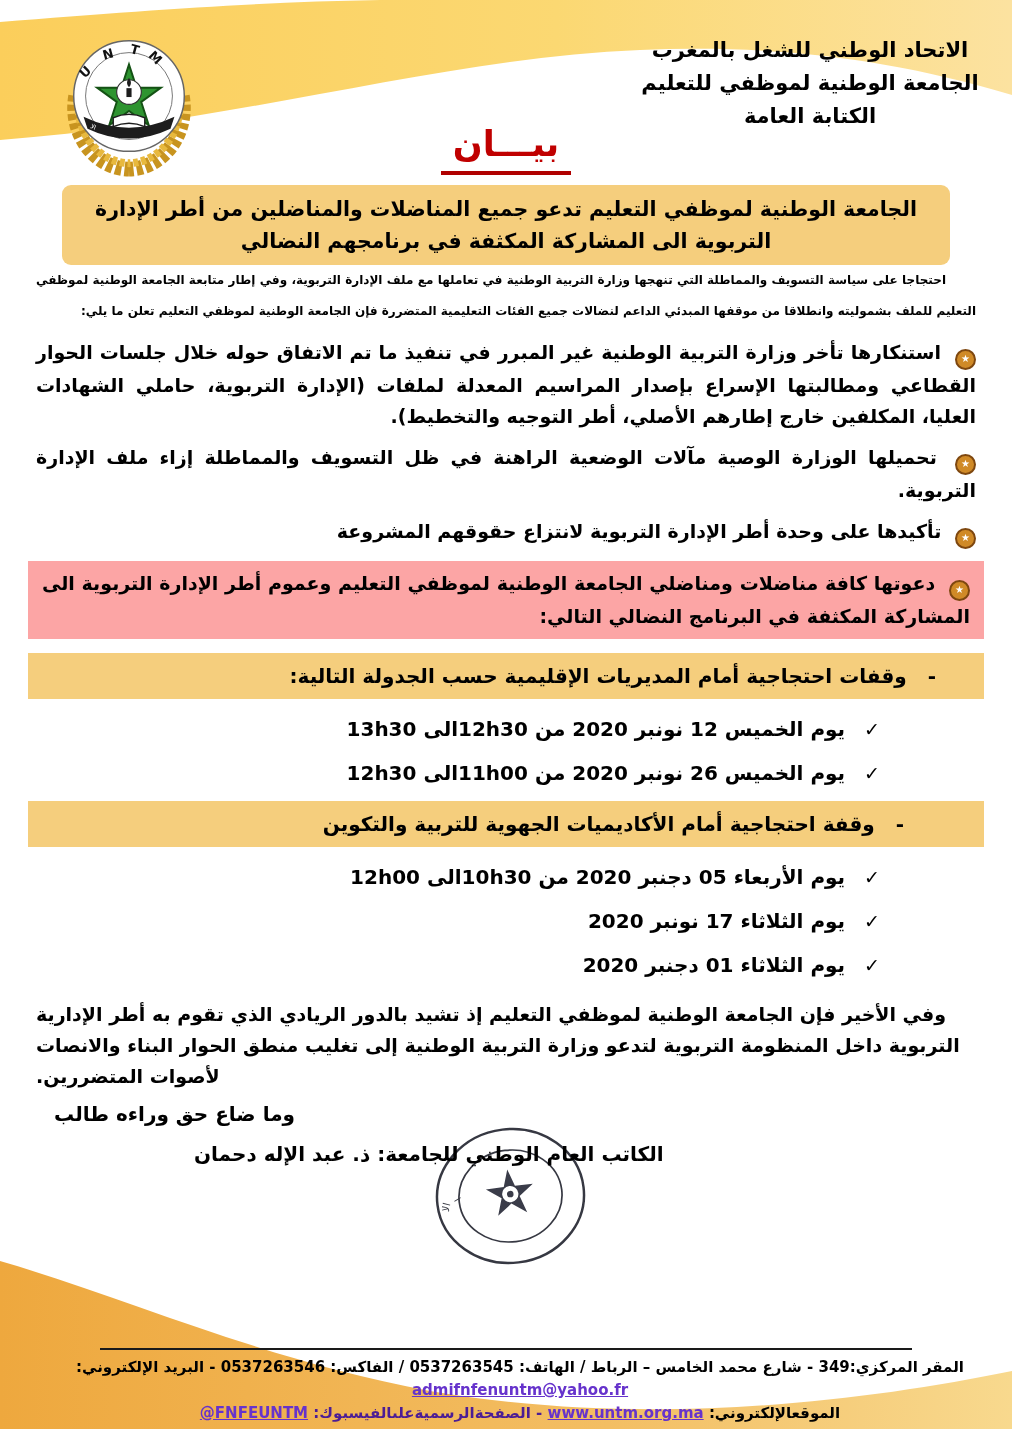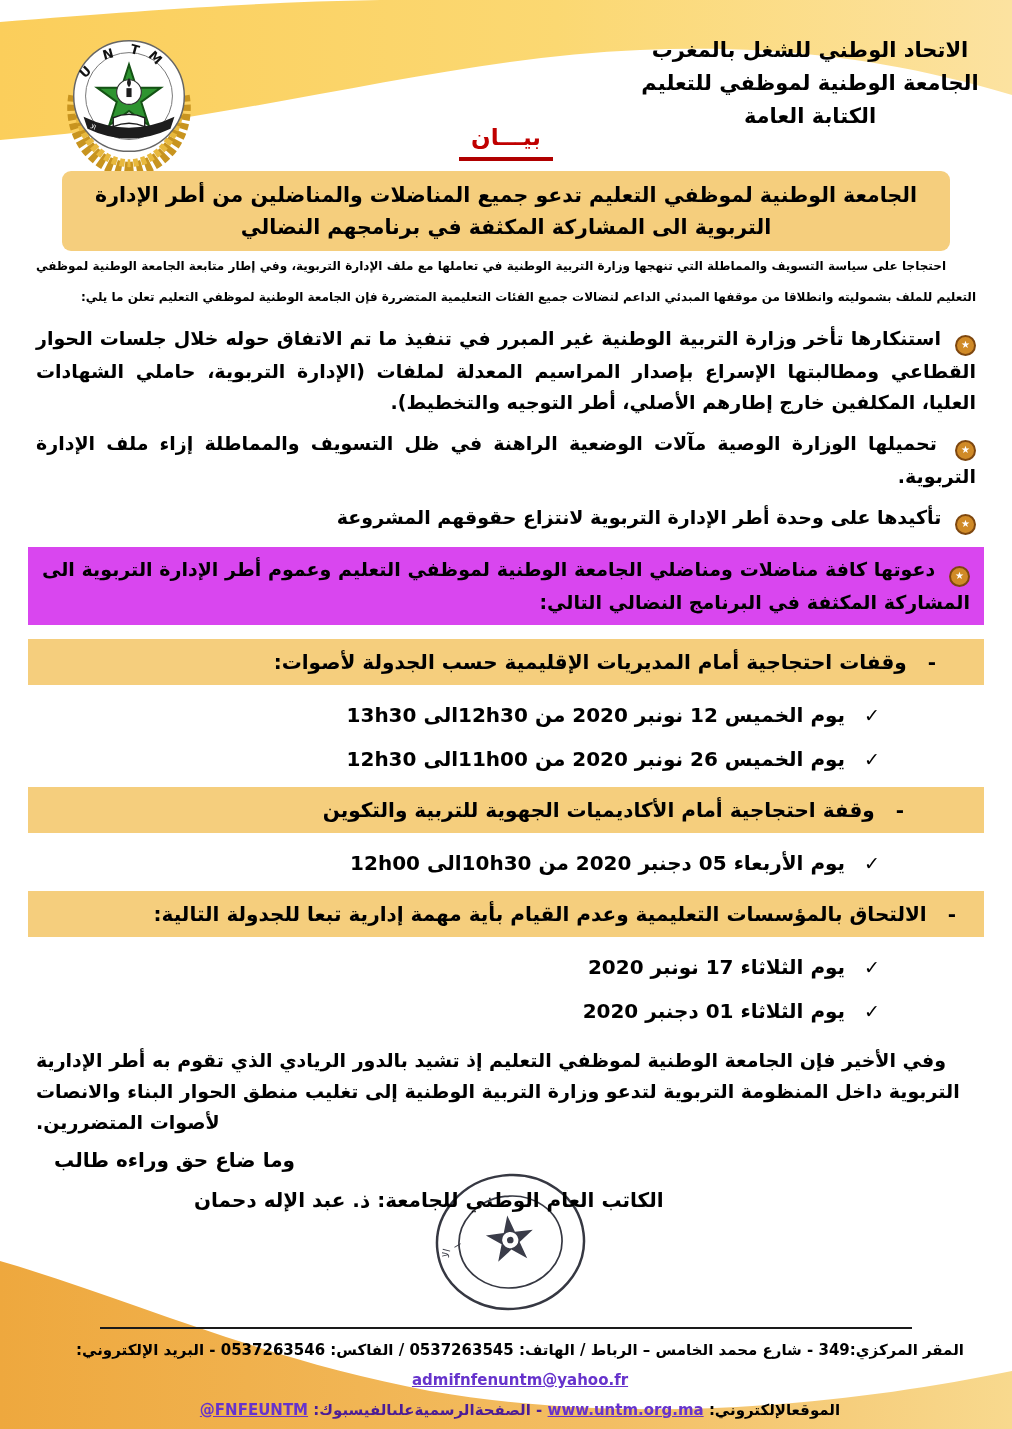--- a/index.html
+++ b/index.html
@@ -11,30 +11,30 @@
   .deco{position:absolute;left:0;pointer-events:none;z-index:0;}
   .deco.top{top:0;}
   .deco.bottom{bottom:0;}
   .content{position:relative;z-index:2;padding:0 36px;}
   
   .logo{position:absolute;left:50px;top:18px;width:158px;height:165px;z-index:2;}
   .org-block{position:absolute;right:26px;top:34px;width:352px;text-align:center;
     font-weight:bold;font-size:21px;line-height:33px;z-index:2;}
   
   .title{margin:124px 0 0;text-align:center;}
-  .title span{display:inline-block;color:#C00000;font-size:23px;font-weight:bold;
+  .title span{display:inline-block;color:#C00000;font-size:35px;font-weight:bold;
     border-bottom:4px solid #B00000;padding:0 12px 7px;}
   
   .lead-box{margin:10px 26px 0;background:#F5CE7D;border-radius:9px;
     padding:8px 16px;font-weight:bold;font-size:20.5px;line-height:32px;text-align:center;}
   
   .intro{margin:0 0 0;font-weight:bold;font-size:12px;line-height:31px;
     text-align:justify;text-indent:30px;}
   .bullet{margin:10px 0 0;font-weight:bold;font-size:19px;line-height:31px;text-align:justify;}
-  .bullet.hl{background:#d946ef;margin:12px -8px 0;padding:7px 14px;line-height:31px;}
+  .bullet.hl{background:#fca5a5;margin:12px -8px 0;padding:7px 14px;line-height:31px;}
   .star-ico{display:inline-block;width:17px;height:17px;border-radius:50%;
     background:#D08A27;border:2px solid #7E470F;color:#fff;font-size:10px;line-height:16px;
     text-align:center;vertical-align:-3px;margin-left:7px;font-weight:normal;}
   
   .bar{background:#F5CE7D;margin:14px -8px 0;padding:9px 48px 9px 10px;
     font-weight:bold;font-size:20px;line-height:28px;}
   .bar.pr2{padding-right:80px;}
   .bar.pr3{padding-right:28px;}
   .bar .dash{margin-left:14px;}
   .checks{list-style:none;margin:2px 96px 0 0;padding:0;}
@@ -44,21 +44,21 @@
   .closing{margin:20px 0 0;font-weight:bold;font-size:19px;line-height:31px;text-align:left;}
   .motto{margin:10px 0 0 18px;font-weight:bold;font-size:20px;text-align:left;}
   .sig-row{position:relative;height:96px;}
   .sig-text{position:absolute;top:16px;left:158px;font-size:20px;font-weight:bold;z-index:4;}
   .stamp{position:absolute;left:372px;top:-16px;width:205px;height:172px;z-index:3;
     transform:rotate(-7deg);opacity:.92;}
   
   .footer{position:absolute;left:0;right:0;bottom:4px;z-index:5;text-align:center;
     font-weight:bold;font-size:15px;}
   .rule{width:812px;border-top:2px solid #1a1a1a;margin:0 auto 6px;}
-  .f-line{line-height:30px;padding-left:28px;}
+  .f-line{line-height:23px;padding-left:28px;}
   .lnk{color:#6633CC;text-decoration:underline;font-weight:bold;direction:ltr;unicode-bidi:embed;}
   .fb-label{color:#4c1d95;}
 </style>
 </head>
 <body>
 
 <div class="page">
 
   <svg class="deco top" width="1012" height="200" viewBox="0 0 1012 200">
     <defs>
@@ -145,21 +145,21 @@
       <span>تأكيدها على وحدة أطر الإدارة التربوية لانتزاع حقوقهم المشروعة</span>
     </div>
 
     <div class="bullet hl">
       <span class="star-ico">★</span>
       <span>دعوتها كافة مناضلات ومناضلي الجامعة الوطنية لموظفي التعليم وعموم أطر الإدارة التربوية الى المشاركة المكثفة في البرنامج النضالي التالي:</span>
     </div>
 
     <div class="bar">
       <span class="dash">-</span>
-      <span>وقفات احتجاجية أمام المديريات الإقليمية حسب الجدولة لأصوات:</span>
+      <span>وقفات احتجاجية أمام المديريات الإقليمية حسب الجدولة التالية:</span>
     </div>
     <ul class="checks">
       <li>
         <span class="check-ico">✓</span>
         <span>يوم الخميس 12 نونبر 2020 من  12h30الى 13h30</span>
       </li>
       <li>
         <span class="check-ico">✓</span>
         <span>يوم الخميس 26 نونبر 2020 من  11h00الى 12h30</span>
       </li>
@@ -169,24 +169,20 @@
       <span class="dash">-</span>
       <span>وقفة احتجاجية أمام الأكاديميات الجهوية للتربية والتكوين</span>
     </div>
     <ul class="checks">
       <li>
         <span class="check-ico">✓</span>
         <span>يوم الأربعاء 05 دجنبر 2020 من  10h30الى 12h00</span>
       </li>
     </ul>
 
-    <div class="bar pr3">
-      <span class="dash">-</span>
-      <span>الالتحاق بالمؤسسات التعليمية وعدم القيام بأية مهمة إدارية تبعا للجدولة التالية:</span>
-    </div>
     <ul class="checks">
       <li>
         <span class="check-ico">✓</span>
         <span>يوم الثلاثاء 17 نونبر 2020</span>
       </li>
       <li>
         <span class="check-ico">✓</span>
         <span>يوم الثلاثاء 01 دجنبر 2020</span>
       </li>
     </ul>

